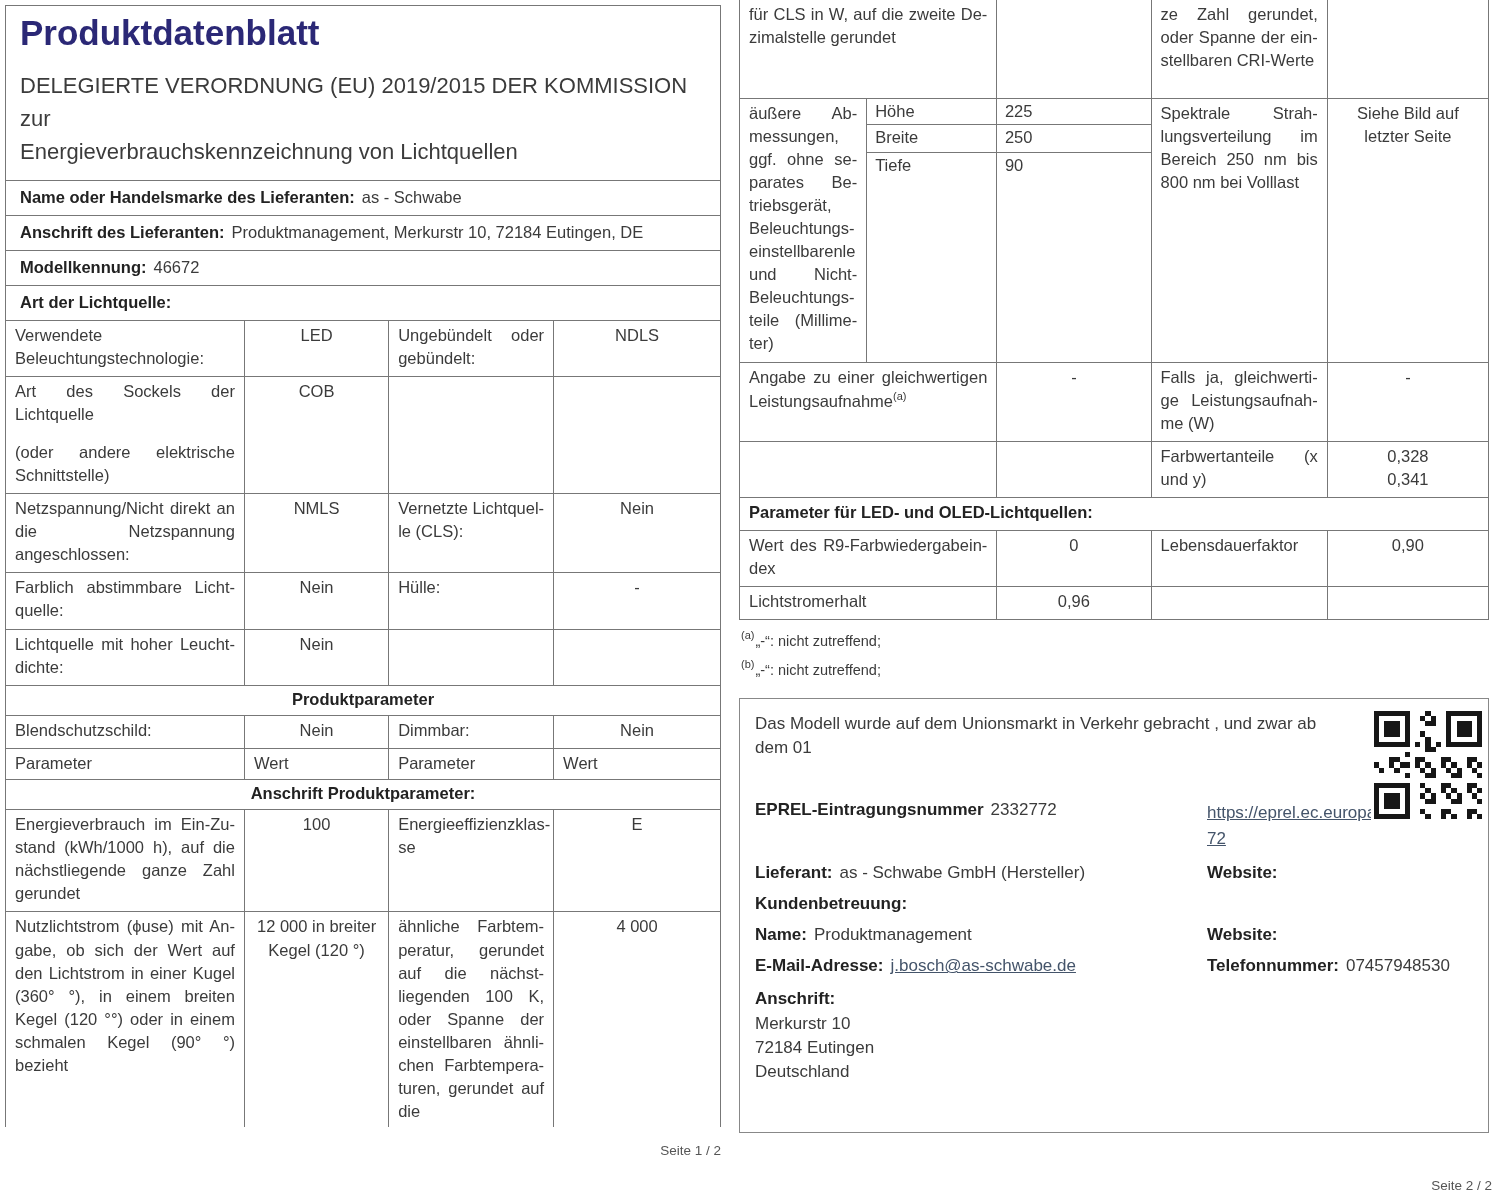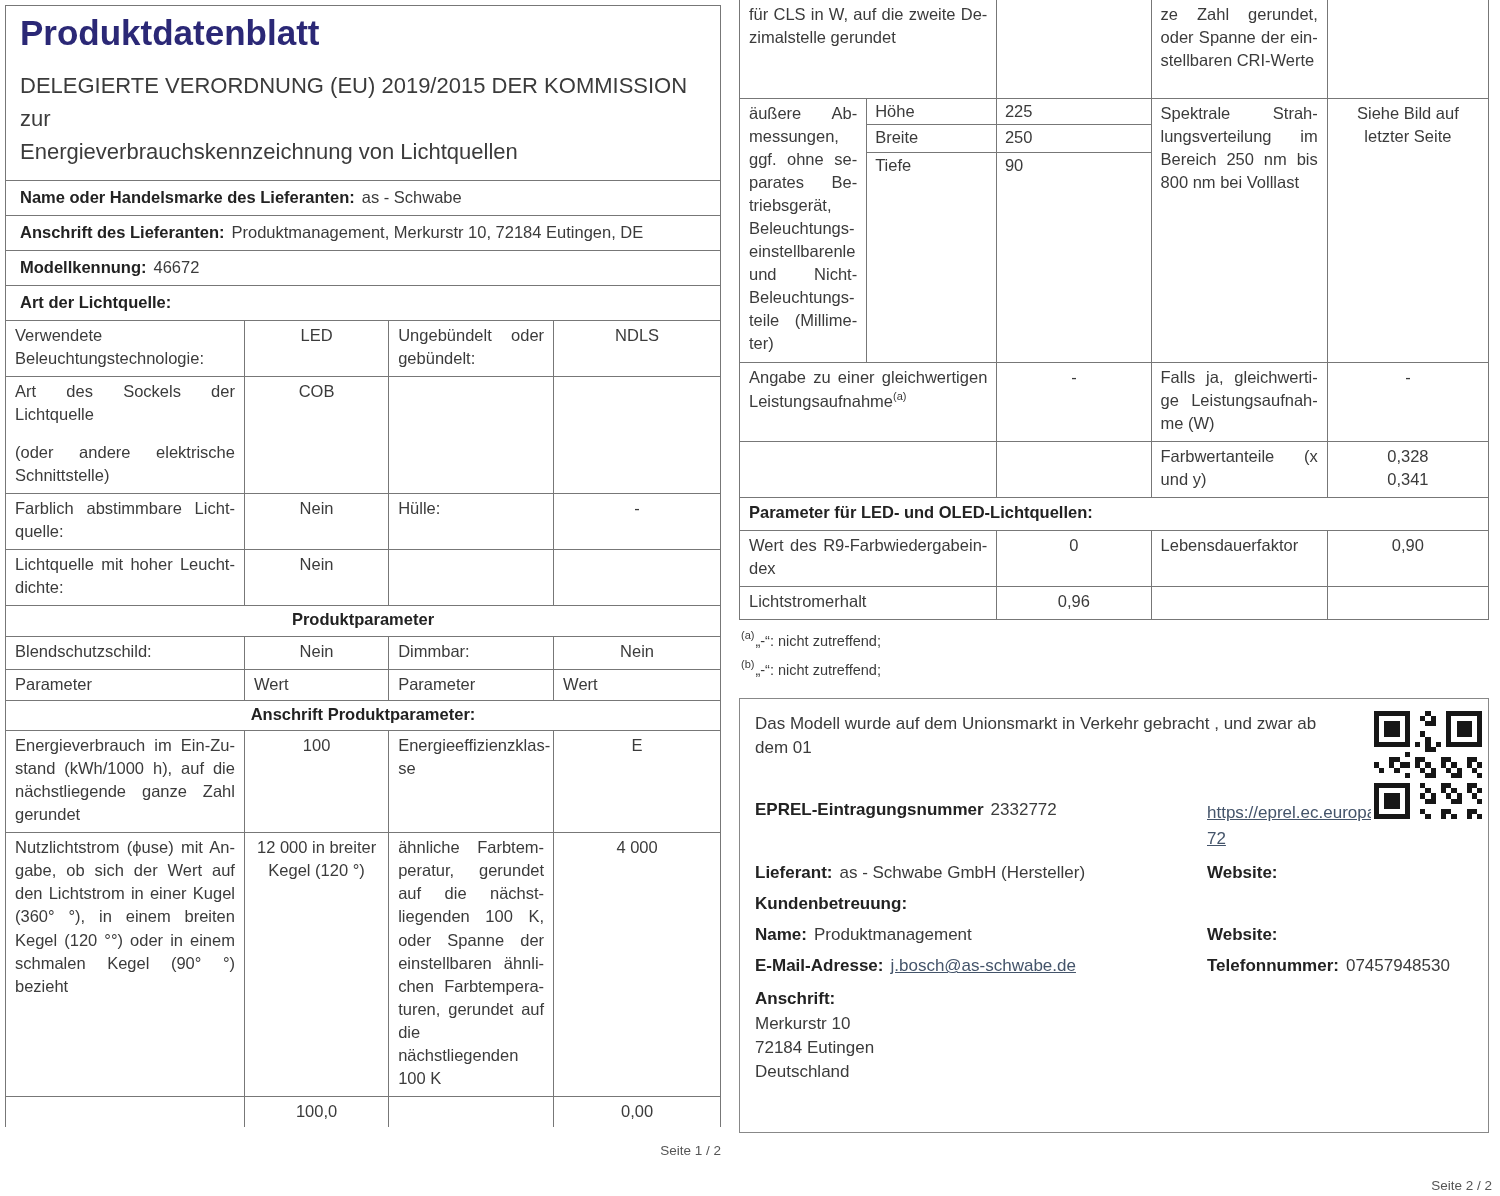--- a/index.html
+++ b/index.html
@@ -104,20 +104,26 @@
         <td class="val">NDLS</td>
       </tr>
       <tr>
         <td class="lbl">
           <div>Art des Sockels der Lichtquelle</div>
           <div class="para2">(oder andere elektrische Schnittstelle)</div>
         </td>
         <td class="val">COB</td>
         <td class="lbl"></td>
         <td class="val"></td>
+      </tr>
+      <tr>
+        <td class="lbl">Netzspannung/Nicht direkt an die Netzspannung angeschlos­sen:</td>
+        <td class="val">NMLS</td>
+        <td class="lbl">Vernetzte Lichtquel­le (CLS):</td>
+        <td class="val">Nein</td>
       </tr>
       <tr>
         <td class="lbl">Farblich abstimmbare Licht­quelle:</td>
         <td class="val">Nein</td>
         <td class="lbl">Hülle:</td>
         <td class="val">-</td>
       </tr>
       <tr>
         <td class="lbl">Lichtquelle mit hoher Leucht­dichte:</td>
         <td class="val">Nein</td>

